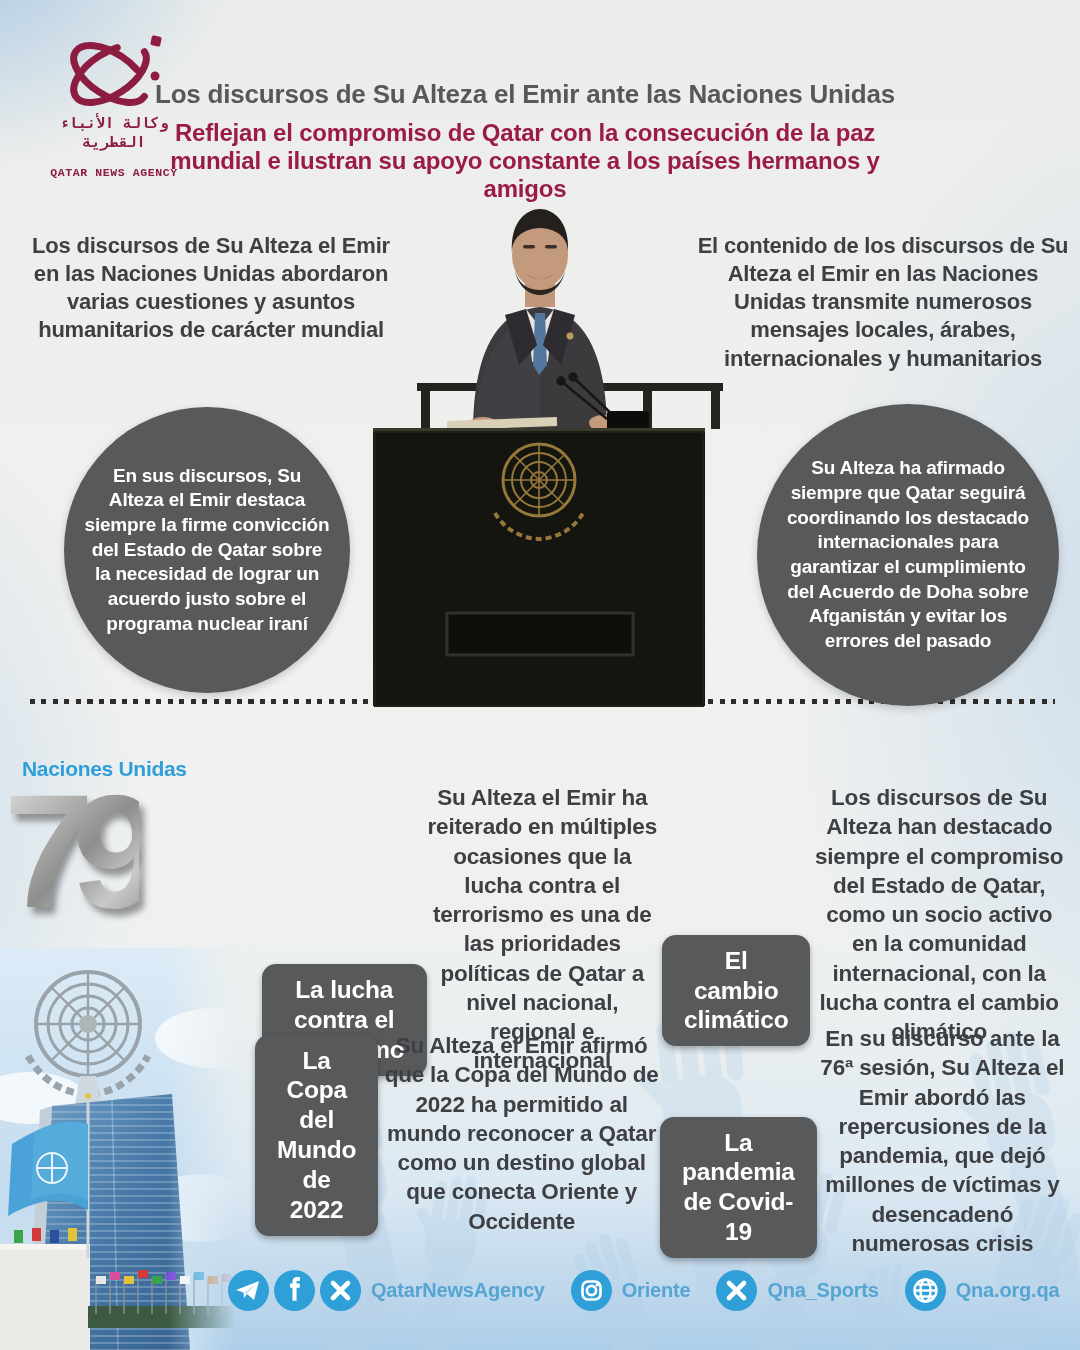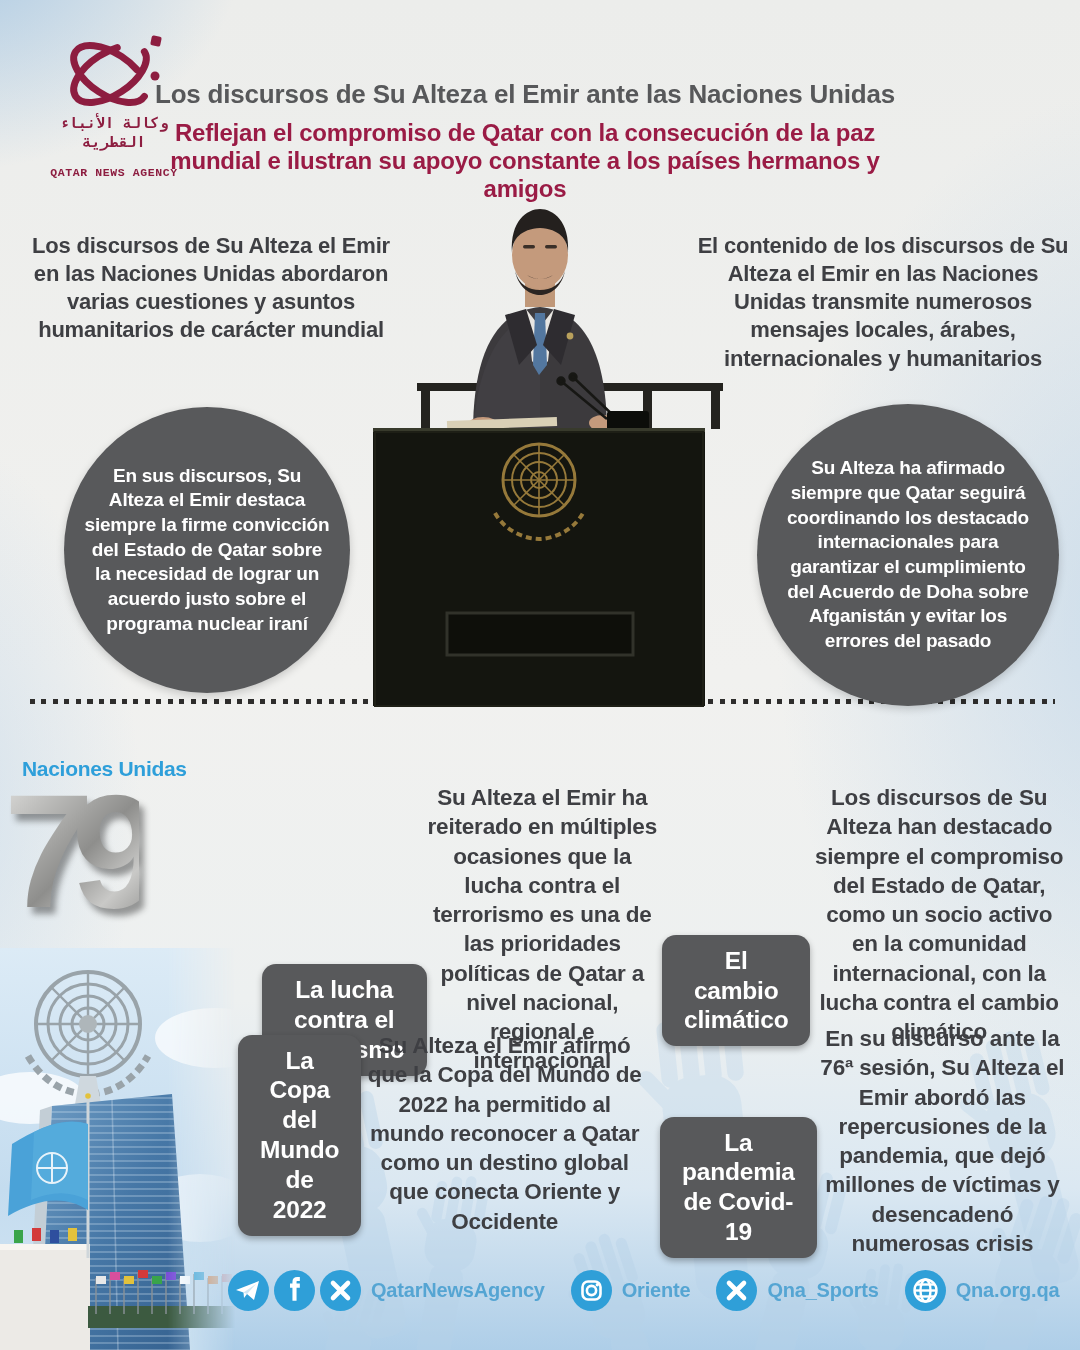--- a/index.html
+++ b/index.html
@@ -173,21 +173,21 @@
   <div class="abs z1 col-center" style="left:262px;top:768px;width:396px;">
     <div class="topic-head" style="max-width:240px;">La lucha contra el terrorismo</div>
     <div class="topic-body" style="margin-top:15px;">Su Alteza el Emir ha reiterado en múltiples ocasiones que la lucha contra el terrorismo es una de las prioridades políticas de Qatar a nivel nacional, regional e internacional</div>
   </div>
 
   <div class="abs z1 col-center" style="left:662px;top:768px;width:406px;">
     <div class="topic-head" style="max-width:150px;">El cambio climático</div>
     <div class="topic-body" style="margin-top:15px;">Los discursos de Su Alteza han destacado siempre el compromiso del Estado de Qatar, como un socio activo en la comunidad internacional, con la lucha contra el cambio climático</div>
   </div>
 
-  <div class="abs z2 col-center" style="left:238px;top:1016px;width:410px;">
+  <div class="abs z2 col-center" style="left:255px;top:1016px;width:410px;">
     <div class="topic-head" style="max-width:210px;">La Copa del Mundo de 2022</div>
     <div class="topic-body" style="margin-top:15px;">Su Alteza el Emir afirmó que la Copa del Mundo de 2022 ha permitido al mundo reconocer a Qatar como un destino global que conecta Oriente y Occidente</div>
   </div>
 
   <div class="abs z2 col-center" style="left:660px;top:1016px;width:408px;">
     <div class="topic-head" style="max-width:180px;">La pandemia de Covid-19</div>
     <div class="topic-body" style="margin-top:8px;">En su discurso ante la 76ª sesión, Su Alteza el Emir abordó las repercusiones de la pandemia, que dejó millones de víctimas y desencadenó numerosas crisis</div>
   </div>
 
   <div class="abs z2 building-wrap" style="left:0;top:948px;width:240px;height:402px;">

